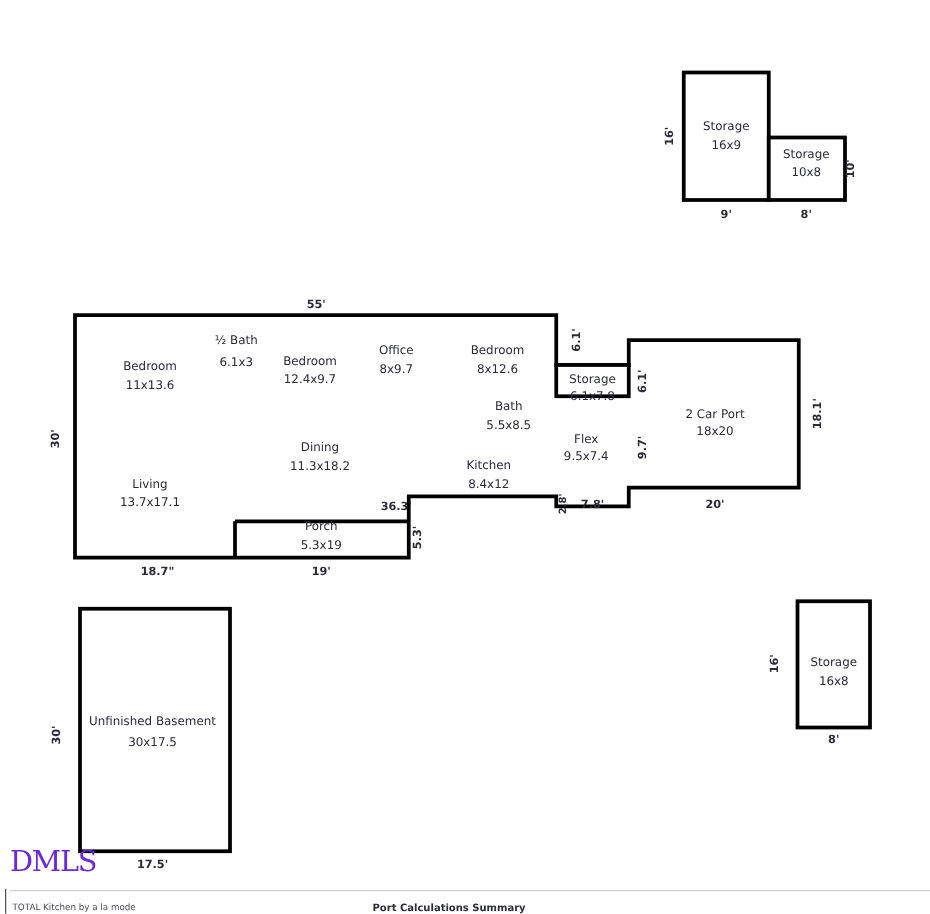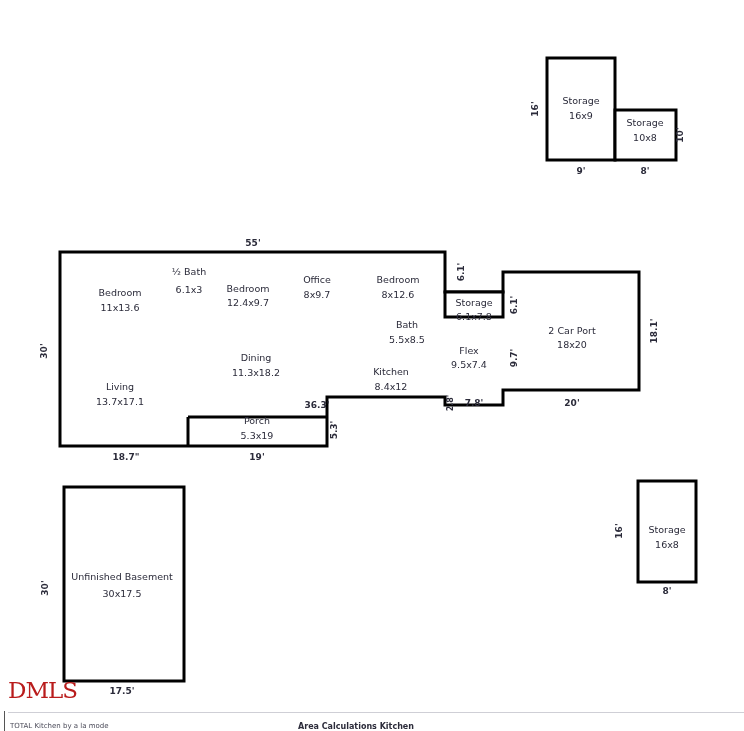--- a/index.html
+++ b/index.html
@@ -21,21 +21,21 @@
     width: 744px;
     height: 731px;
   }
   .logo {
     position: absolute;
     left: 8px;
     top: 679px;
     font-family: "DejaVu Serif", "Liberation Serif", serif;
     font-size: 23px;
     letter-spacing: -1px;
-    color: #b91c1c;
+    color: #6d28d9;
     line-height: 1;
     white-space: nowrap;
   }
   .footer-rule {
     position: absolute;
     left: 8px;
     top: 712px;
     width: 736px;
     height: 1px;
     background: #cfcfd6;
@@ -191,13 +191,13 @@
     <text x="622" y="531" text-anchor="middle" font-size="9" font-weight="bold" fill="#2b2b3a" transform="rotate(-90 622 531)">16'</text>
     <text x="667" y="594" text-anchor="middle" font-size="9" font-weight="bold" fill="#2b2b3a">8'</text>
   </g>
 
 </svg>
 
 <div class="logo">DMLS</div>
 <div class="footer-rule"></div>
 <div class="footer-tick"></div>
 <div class="footer-left">TOTAL Kitchen by a la mode</div>
-<div class="footer-center">Area Calculations Kitchen</div>
+<div class="footer-center">Port Calculations Summary</div>
 
 </body></html>

